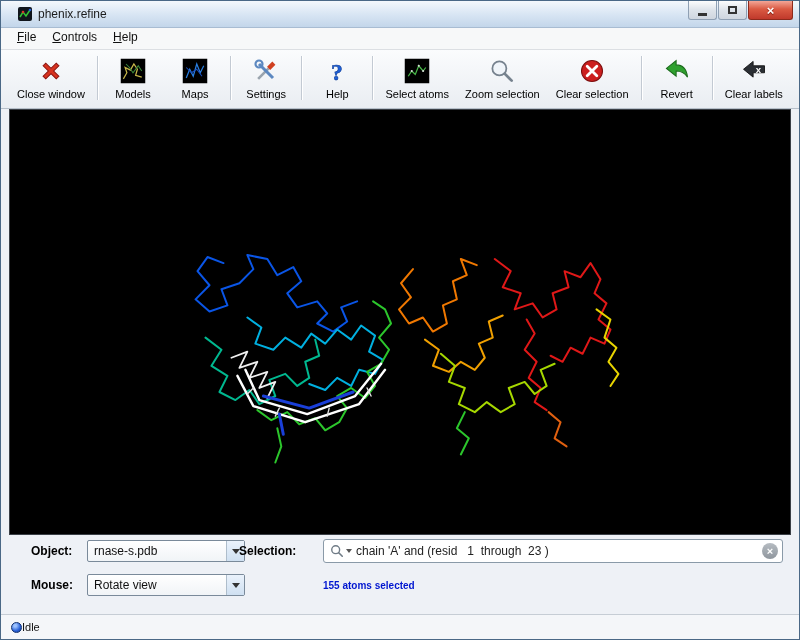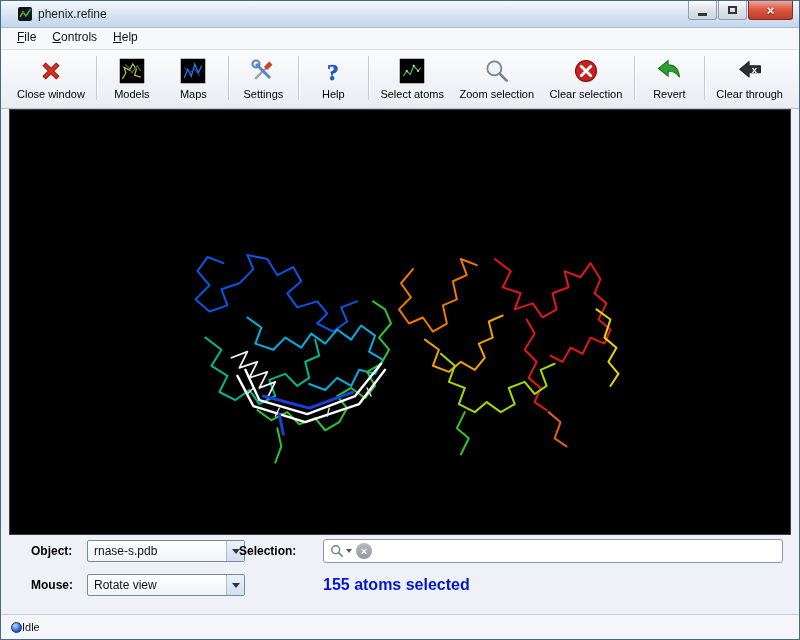--- a/index.html
+++ b/index.html
@@ -110,21 +110,21 @@
   .search-input {
     flex:1; border:none; outline:none; font-family:"Liberation Sans", sans-serif;
     font-size:12px; color:#222; background:transparent; white-space:pre;
   }
   .clear-btn {
     width:16px; height:16px; border-radius:50%;
     background:linear-gradient(#b6bcc2,#8f969d);
     color:#fff; font-size:11px; font-weight:bold; line-height:16px; text-align:center;
     cursor:default;
   }
-  .atoms-text { font-size:16px; font-weight:bold; color:#0016d0; }
+  .atoms-text { font-size:10px; font-weight:bold; color:#0016d0; }
 
   
   .statusbar {
     flex:1; background:#f4f6f9; border-top:1px solid #c6cdd5;
     display:flex; align-items:center; padding-left:10px; 
   }
   .status-orb {
     width:11px; height:11px; border-radius:50%;
     background:radial-gradient(circle at 35% 30%, #9cc2ff 15%, #2a62d8 60%, #103a90);
     border:1px solid #0e2f70;
@@ -275,21 +275,21 @@
 
     <div class="tsep"></div>
 
     <div class="tbtn">
       <span class="ticon">
         <svg viewBox="0 0 32 32" width="28" height="28">
             <path d="M4 14 L15 5 L15 10 L28 10 L28 18 L15 18 L15 23 Z" fill="#2b2f34" stroke="#111" stroke-width="1"></path>
             <text x="21" y="18" font-size="11" font-weight="bold" fill="#fff" text-anchor="middle" font-family="Liberation Sans, sans-serif">x</text>
           </svg>
       </span>
-      <span class="tlabel">Clear through</span>
+      <span class="tlabel">Clear labels</span>
     </div>
 
   </div>
 
   <div class="viewport-frame">
     <div class="viewport">
       <svg viewBox="0 0 782 421" preserveAspectRatio="none">
         <g fill="none" stroke-width="2" stroke-linejoin="round" stroke-linecap="round">
 
           <polyline stroke="#0a55e6" points="214,152 198,146 188,160 200,174 186,188 200,200 218,194 212,178 230,172 244,158 238,144 258,148 268,164 284,156 292,170 278,182 288,196 308,190 318,202 308,212 324,220 338,210 332,196 348,190"></polyline>
@@ -333,20 +333,21 @@
       <span class="clabel cell-m">Selection:</span>
       <div class="cell-grow">
         <div class="searchbox">
           <span class="search-icon-wrap">
             <svg viewBox="0 0 16 16" width="14" height="14">
                 <circle cx="6.5" cy="6.5" r="4.5" fill="none" stroke="#6f7b86" stroke-width="1.6"></circle>
                 <line x1="10" y1="10" x2="14" y2="14" stroke="#6f7b86" stroke-width="1.8" stroke-linecap="round"></line>
               </svg>
             <span class="search-caret"></span>
           </span>
+          <input class="search-input" type="text" value="chain 'A' and (resid   1  through  23 )" style="">
           <span class="clear-btn">×</span>
         </div>
       </div>
     </div>
 
     <div class="crow">
       <span class="clabel cell-l">Mouse:</span>
       <div class="cell-dd">
         <div class="dropdown">
           <span class="dd-value">Rotate view</span>

